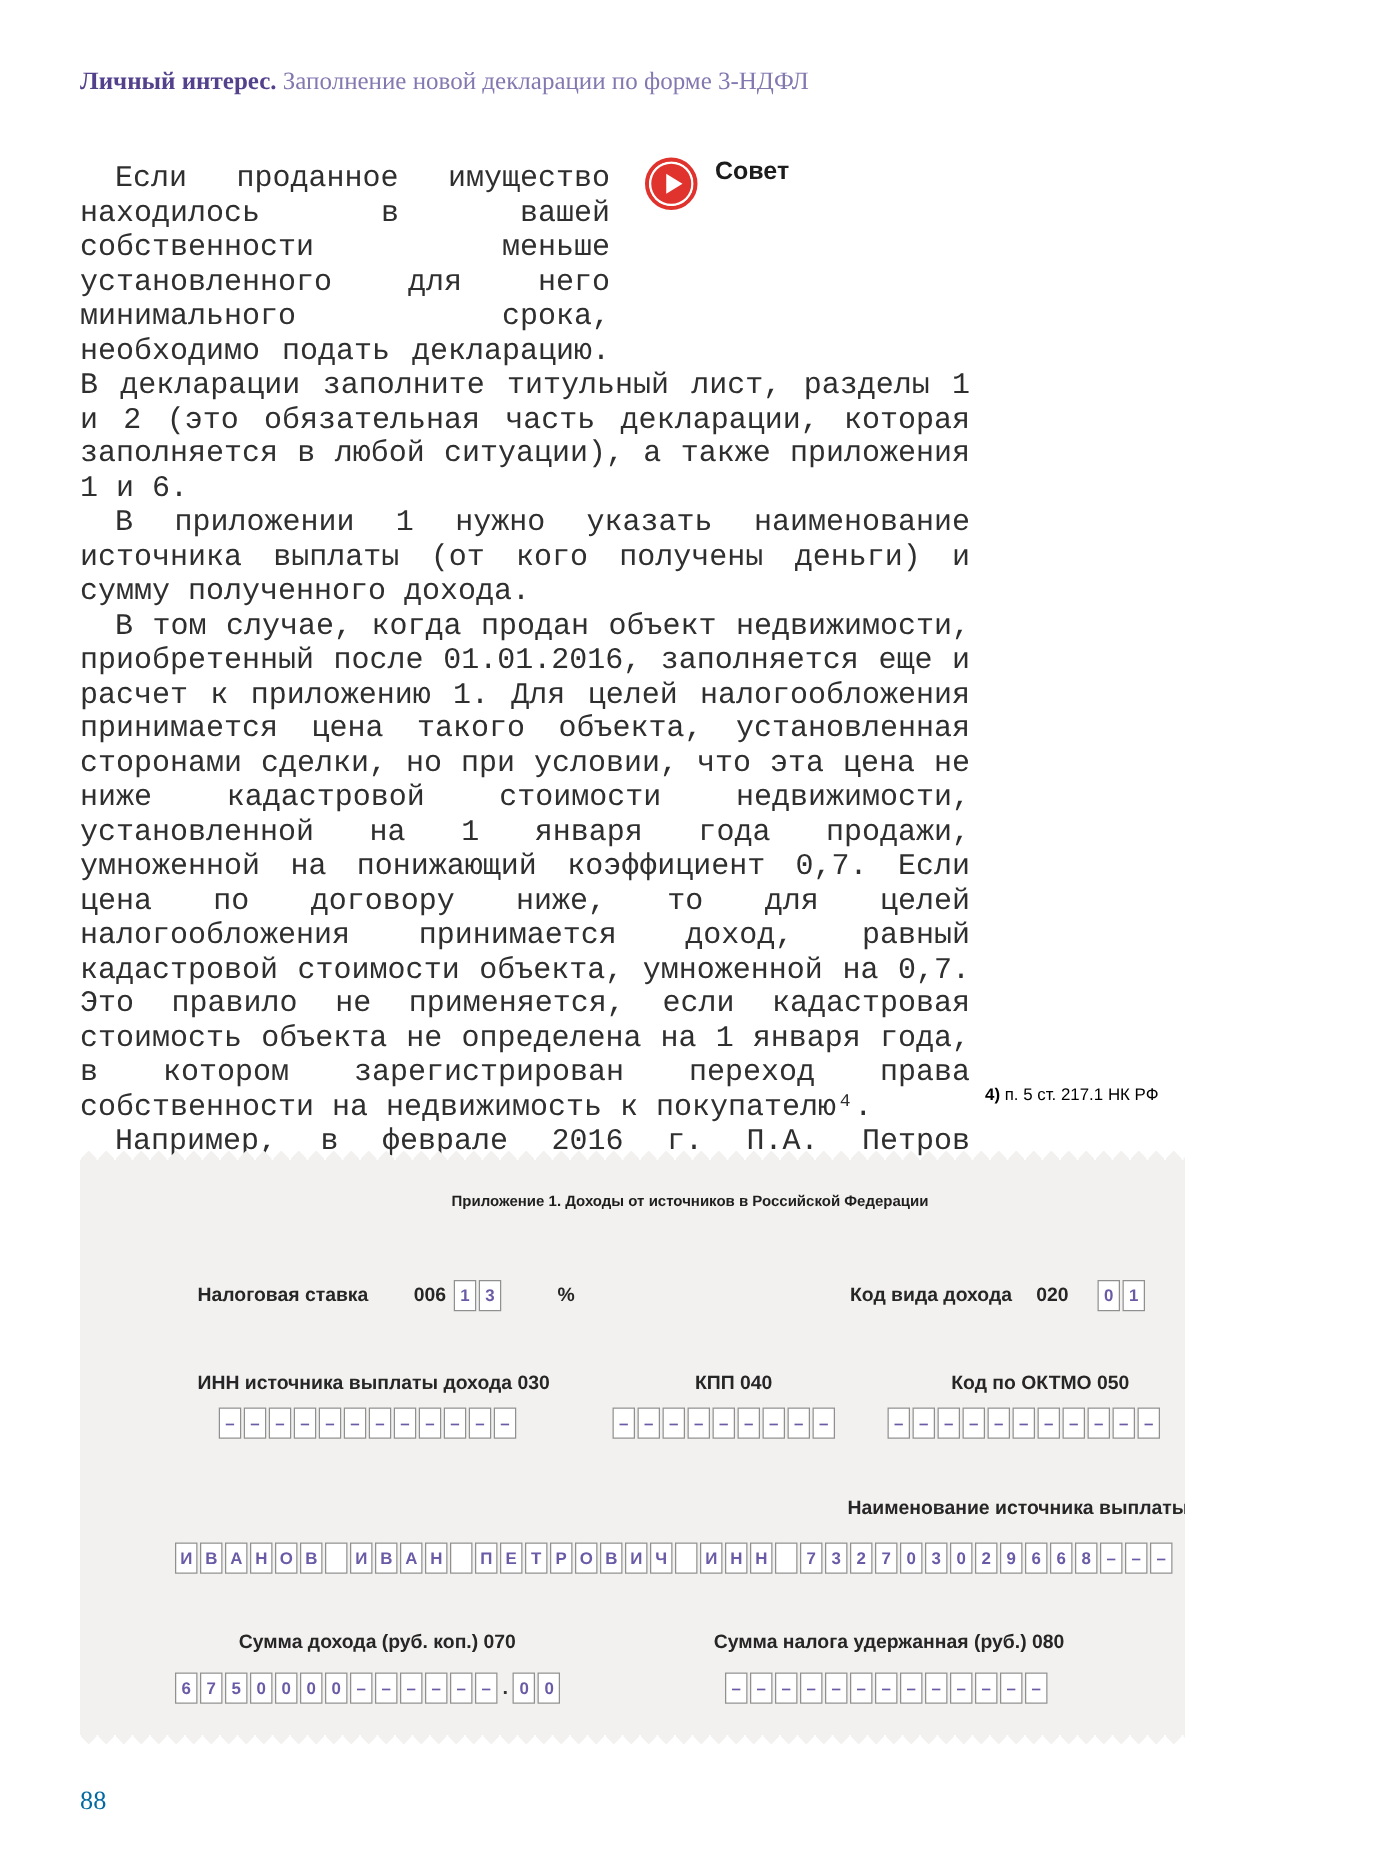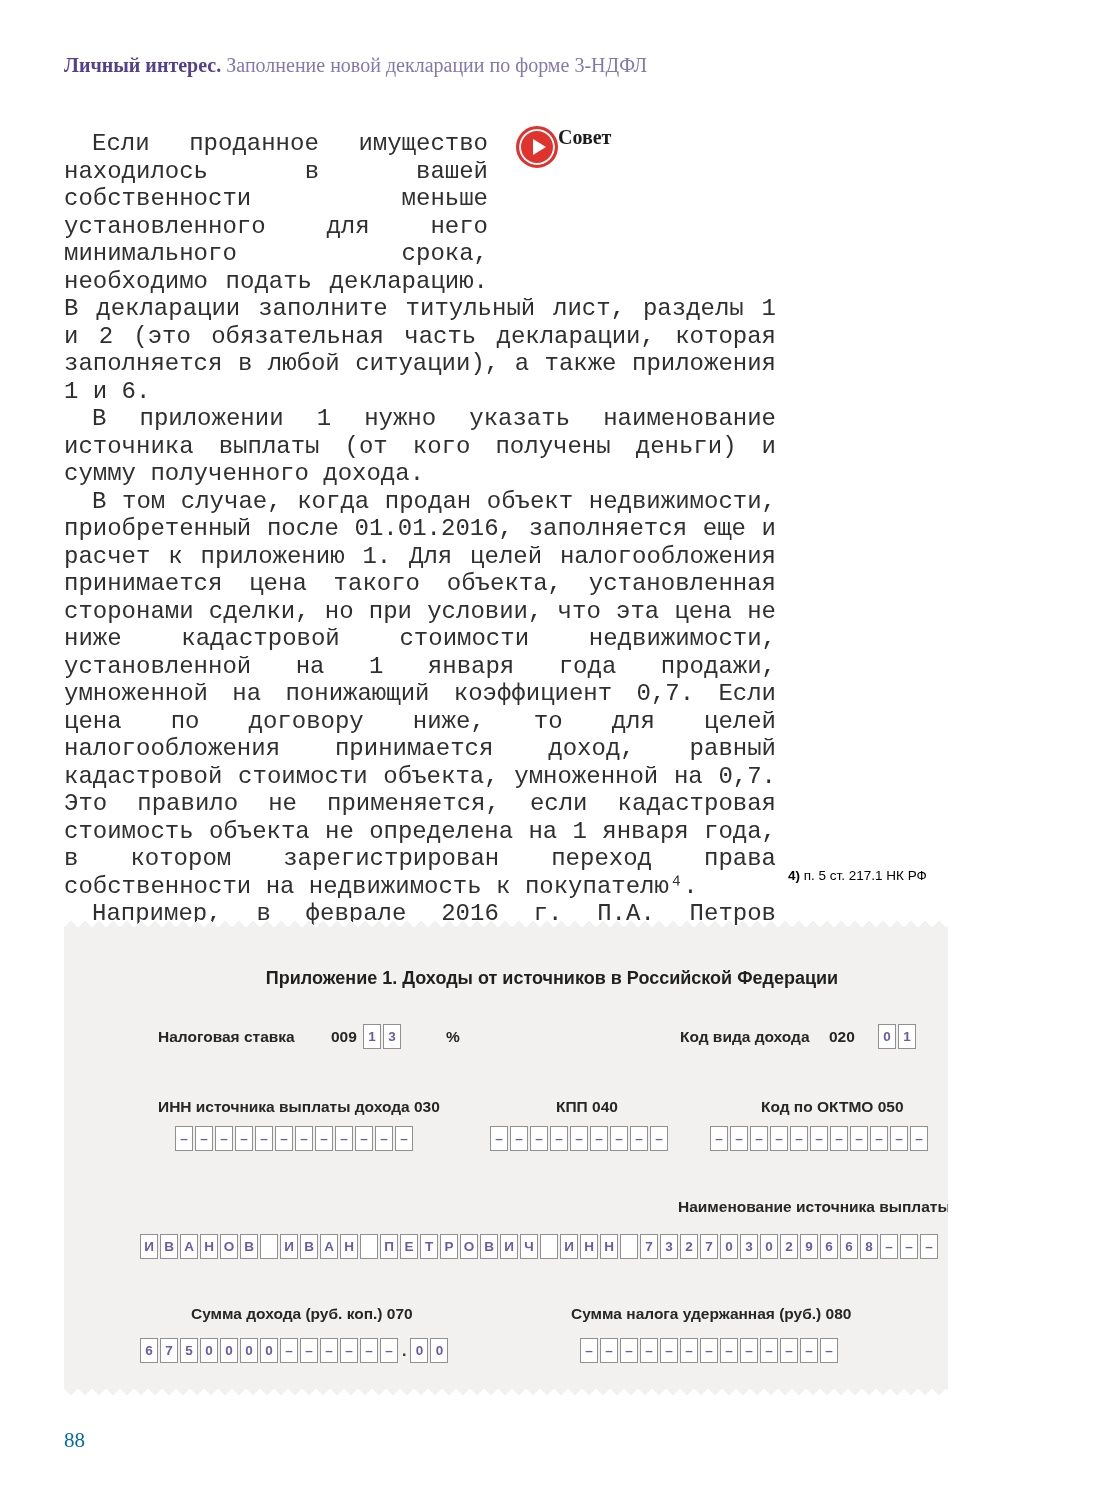--- a/index.html
+++ b/index.html
@@ -23,21 +23,21 @@
   .page-header{position:absolute;left:64px;top:52px;font-size:20px;line-height:26px;white-space:nowrap;}
   .brand{color:var(--brand-purple);font-weight:bold;}
   .header-title{color:var(--title-purple);}
 
   
   .article{position:absolute;left:64px;top:130px;width:712px;color:var(--text-dark);}
   .para{margin:0;text-align:justify;text-indent:28px;font-size:24px;line-height:27.5px;font-family:Liberation Mono, monospace;}
   .tip-spacer{float:right;width:288px;height:140px;}
 
   
-  .tip-box{position:absolute;left:452px;top:-4px;width:528px;display:flex;font-family:Liberation Serif, serif;}
+  .tip-box{position:absolute;left:452px;top:-4px;width:528px;display:flex;gap:14px;font-family:Liberation Sans, sans-serif;}
   .tip-icon{
     flex:0 0 auto;width:42px;height:42px;border-radius:50%;
     background:var(--tip-red);border:3px solid var(--tip-red);
     box-shadow:inset 0 0 0 2px #fff;
     display:flex;align-items:center;justify-content:center;
   }
   .tip-tri{width:0;height:0;border-left:13px solid #fff;border-top:8px solid transparent;border-bottom:8px solid transparent;margin-left:4px;}
   .tip-content{padding-top:0;}
   .tip-title{font-size:20px;font-weight:bold;color:#1c1c1c;margin-bottom:8px;}
   .tip-text{font-size:15.5px;font-weight:bold;line-height:22px;color:#1c1c1c;width:440px;text-align:justify;}
@@ -47,21 +47,21 @@
   .footnote .fn-marker{font-weight:bold;}
 
   
   .form{
     position:absolute;left:64px;top:928px;width:976px;height:460px;
     background:var(--form-bg);font-family:"Liberation Sans",sans-serif;color:var(--label-dark);
   }
   .tear{position:absolute;left:0;width:100%;height:8px;background-repeat:repeat-x;background-size:14px 8px;}
   .tear-top{top:-8px;background-image:conic-gradient(from 139deg at 50% 0%, var(--form-bg) 0 82deg, transparent 82deg);}
   .tear-bottom{bottom:-8px;background-image:conic-gradient(from 319deg at 50% 100%, var(--form-bg) 0 82deg, transparent 82deg);}
-  .form-title{position:absolute;left:0;right:0;top:24px;margin:16px;text-align:center;font-size:18px;font-weight:bold;color:#1f1f1f;}
+  .form-title{position:absolute;left:0;right:0;top:24px;margin:2px;text-align:center;font-size:12px;font-weight:bold;color:#1f1f1f;}
   .flabel{position:absolute;font-size:15.5px;font-weight:bold;white-space:nowrap;color:var(--label-dark);margin-left:16px;}
   .flabel-center{left:0;right:0;text-align:right;}
   .cells{position:absolute;display:flex;gap:2px;}
   .cell{
     width:18px;height:25px;background:#fff;border:1px solid var(--cell-border);
     display:inline-flex;align-items:center;justify-content:center;
     font-family:"Liberation Sans",sans-serif;font-size:13.5px;font-weight:bold;color:var(--cell-purple);
   }
   .cells-group{position:absolute;display:flex;align-items:center;gap:4px;}
   .cells-inline{position:static;display:flex;gap:2px;}
@@ -100,21 +100,21 @@
     <span class="fn-marker">4)</span><span> п. 5 ст. 217.1 НК РФ</span>
   </div>
 
   <section class="form">
     <div class="tear tear-top"></div>
     <div class="tear tear-bottom"></div>
 
     <h2 class="form-title">Приложение 1. Доходы от источников в Российской Федерации</h2>
 
     <span class="flabel" style="left:78px;top:100px">Налоговая ставка</span>
-    <span class="flabel" style="left:251px;top:100px">009</span>
+    <span class="flabel" style="left:251px;top:100px">006</span>
     <span class="cells" style="left:299px;top:96px">
         <span class="cell">1</span>
         <span class="cell">3</span>
       </span>
     <span class="flabel" style="left:366px;top:100px">%</span>
 
     <span class="flabel" style="left:600px;top:100px">Код вида дохода</span>
     <span class="flabel" style="left:749px;top:100px">020</span>
     <span class="cells" style="left:814px;top:96px">
         <span class="cell">0</span>

